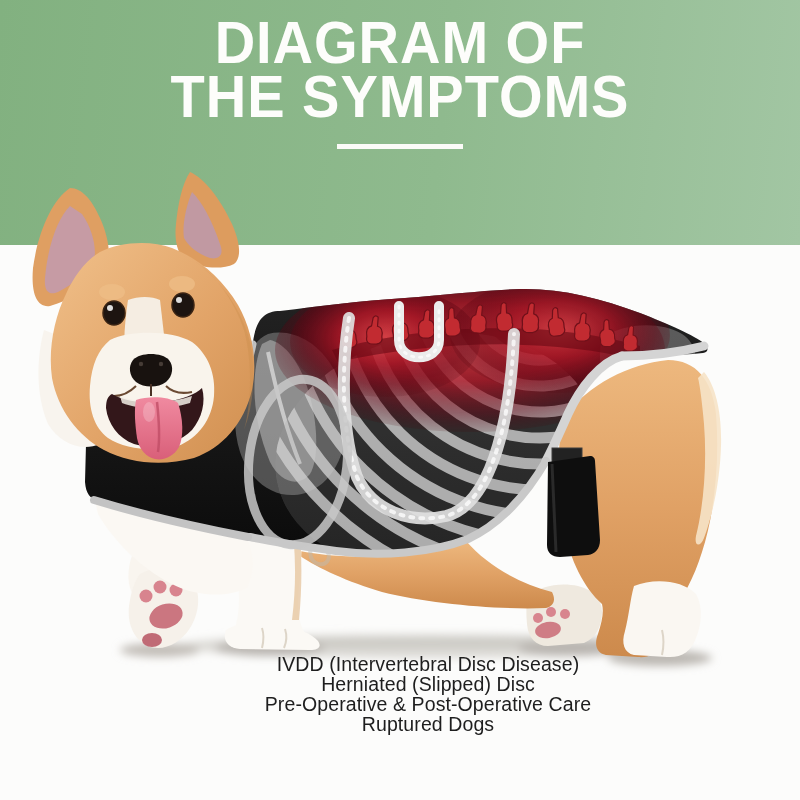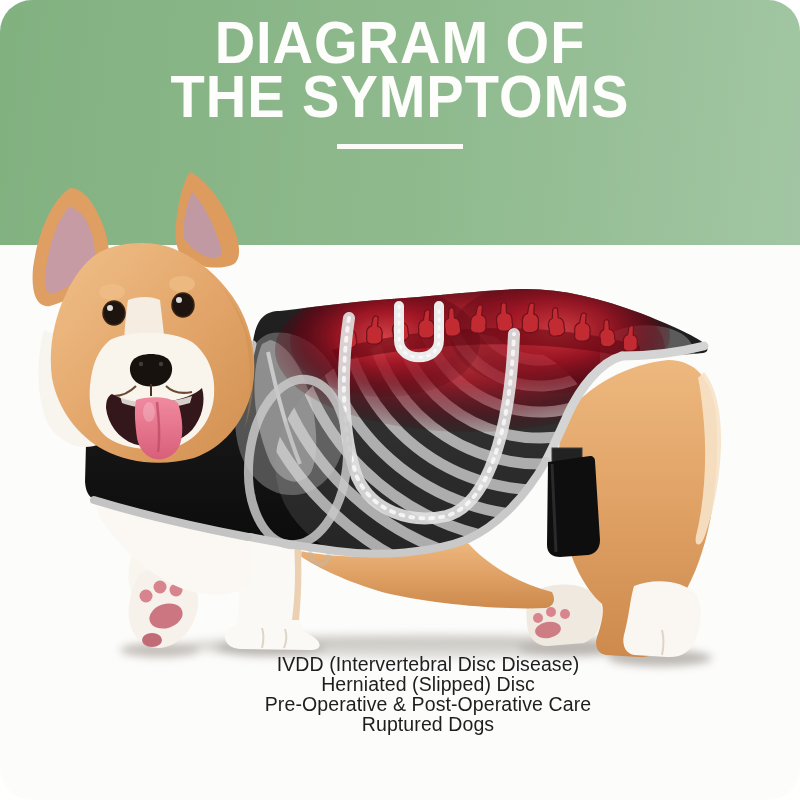--- a/index.html
+++ b/index.html
@@ -1,18 +1,18 @@
 <!DOCTYPE html>
 <html><head>
 <meta charset="utf-8">
 <style>
   html,body{margin:0;padding:0;background:#fff;}
   .stage{
     position:relative;width:800px;height:800px;overflow:hidden;
-    background:#fcfcfb;font-family:"Liberation Sans",sans-serif;border-radius:32px;
+    background:#fcfcfb;font-family:"Liberation Sans",sans-serif;
   }
   .header{
     position:absolute;top:0;left:0;width:800px;height:245px;
     background:linear-gradient(96deg,#82b180 0%,#8fba8e 55%,#a2c6a3 100%);
   }
   .title{
     padding-top:16px;text-align:center;
     font-weight:700;color:#fdfdfb;font-size:59px;line-height:54px;
     letter-spacing:1px;transform:scaleX(.95);transform-origin:50% 0;
   }

